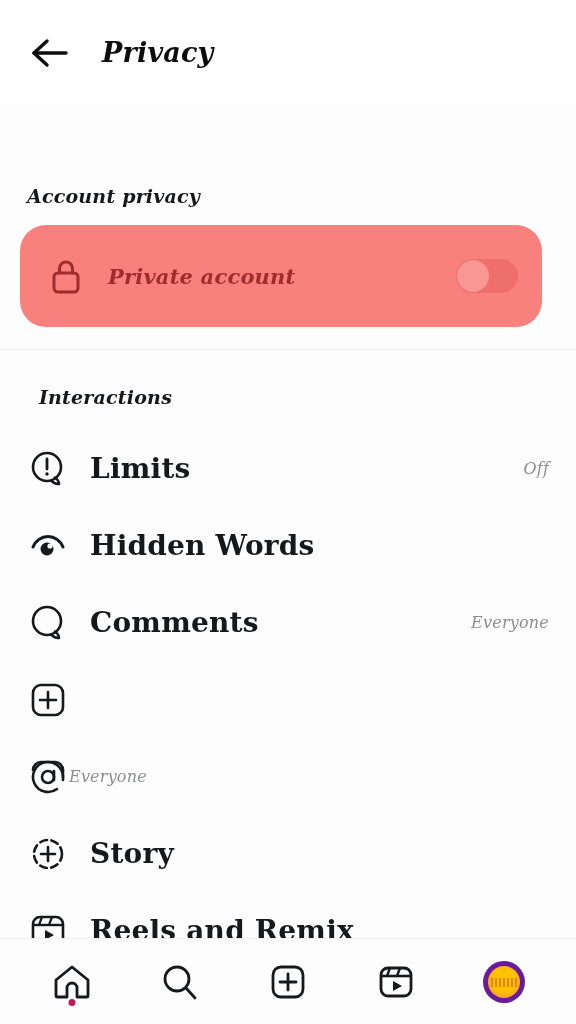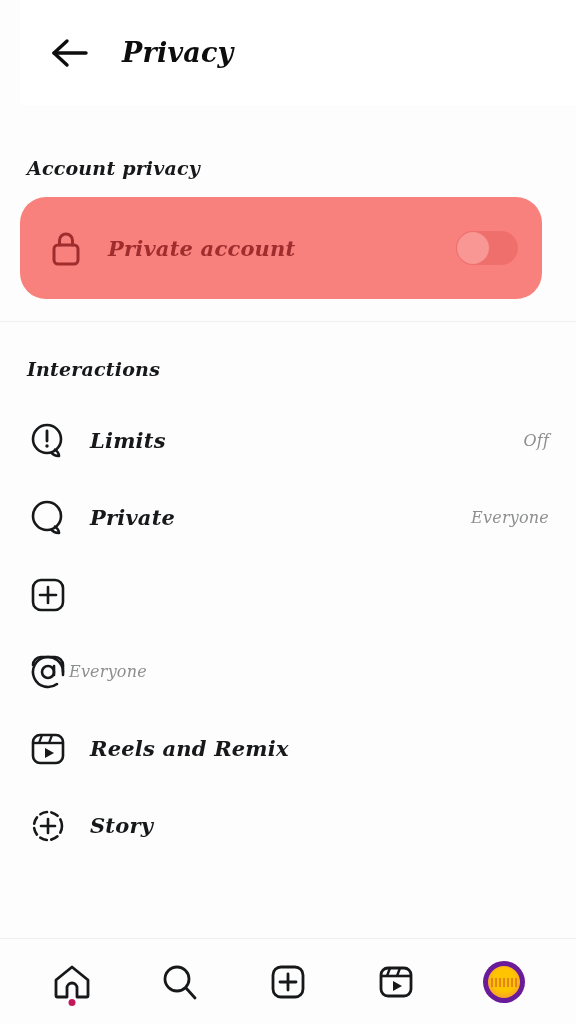--- a/index.html
+++ b/index.html
@@ -24,21 +24,20 @@
   }
 
   
   .header {
     height: 105px;
     flex: 0 0 105px;
     display: flex;
     align-items: center;
     padding-left: 24px;
     background: #ffffff;
-    margin-left: 20px;
   }
   .back-btn {
     width: 52px;
     height: 52px;
     display: flex;
     align-items: center;
     justify-content: center;
     cursor: pointer;
   }
   .page-title {
@@ -57,21 +56,21 @@
     overflow: hidden;
   }
   .section-label {
     font-size: 19px;
     font-style: italic;
     font-weight: 600;
     color: #17181a;
     padding: 0 0 0 27px;
     letter-spacing: 0.2px;
   }
-  .acct-label { margin-top: 52px; }
+  .acct-label { margin-top: 80px; }
 
   
   .private-wrap {
     padding: 18px 0 0 0;
   }
   .private-row {
     margin: 0 34px 0 20px;
     height: 102px;
     background: #f8817d;
     border-radius: 26px;
@@ -116,43 +115,42 @@
     border-radius: 50%;
     background: #f89793;
   }
 
   .divider {
     height: 1px;
     background: #efeff0;
     margin-top: 22px;
   }
 
-  .inter-label { margin-top: 36px; }
+  .inter-label { margin-top: 36px; margin-left: 12px; }
 
   .rows { margin-top: 22px; }
 
   .row {
     height: 77px;
     display: flex;
     align-items: center;
     padding: 0 27px;
     box-sizing: border-box;
     cursor: pointer;
   }
   .row-icon {
     width: 42px;
     height: 42px;
     flex: 0 0 42px;
     display: flex;
     align-items: center;
     justify-content: center;
   }
   .row-label {
-    font-size: 21px;
-    font-style: italic;
+    font-size: 28px;
     font-weight: 600;
     color: #17181a;
     margin-left: 21px;
     flex: 1 1 auto;
     letter-spacing: 0.2px;
   }
   .row-value {
     font-size: 16px;
     font-style: italic;
     color: #8d8e90;
@@ -268,29 +266,40 @@
             <circle cx="19" cy="18" r="14" fill="none" stroke="#17181a" stroke-width="2.6"></circle>
             <path d="M26 28 q5 3 5 7 q-4.5 0.4 -8 -3.6" fill="none" stroke="#17181a" stroke-width="2.6" stroke-linejoin="round"></path>
             <line x1="19" y1="10" x2="19" y2="20" stroke="#17181a" stroke-width="2.8" stroke-linecap="round"></line>
             <circle cx="19" cy="25" r="1.7" fill="#17181a"></circle>
           </svg>
         </span>
         <span class="row-label">Limits</span>
         <span class="row-value">Off</span>
       </div>
 
+      <div class="row">
+        <span class="row-icon">
+          <svg width="40" height="40" viewBox="0 0 40 40">
+            <path d="M5 21 a16 16 0 0 1 30 0" fill="none" stroke="#17181a" stroke-width="3" stroke-linecap="round"></path>
+            <circle cx="19" cy="23" r="6.5" fill="#17181a"></circle>
+            <circle cx="22" cy="20" r="2.6" fill="#fdfdfd"></circle>
+          </svg>
+        </span>
+        <span class="row-label">Hidden Words</span>
+        <span class="row-value"></span>
+      </div>
 
       <div class="row">
         <span class="row-icon">
           <svg width="40" height="40" viewBox="0 0 40 40">
             <circle cx="19" cy="18" r="14" fill="none" stroke="#17181a" stroke-width="2.6"></circle>
             <path d="M26 28 q5 3 5 7 q-4.5 0.4 -8 -3.6" fill="none" stroke="#17181a" stroke-width="2.6" stroke-linejoin="round"></path>
           </svg>
         </span>
-        <span class="row-label">Private</span>
+        <span class="row-label">Comments</span>
         <span class="row-value">Everyone</span>
       </div>
 
       <div class="row">
         <span class="row-icon">
           <svg width="40" height="40" viewBox="0 0 40 40">
             <rect x="5" y="5" width="30" height="30" rx="8" fill="none" stroke="#17181a" stroke-width="2.6"></rect>
             <line x1="20" y1="12" x2="20" y2="28" stroke="#17181a" stroke-width="2.6" stroke-linecap="round"></line>
             <line x1="12" y1="20" x2="28" y2="20" stroke="#17181a" stroke-width="2.6" stroke-linecap="round"></line>
           </svg>
@@ -301,45 +310,45 @@
       <div class="row">
         <span class="row-icon">
           <svg width="40" height="40" viewBox="0 0 40 40">
             <path d="M35 20 a15 15 0 1 0 -6 12" fill="none" stroke="#17181a" stroke-width="2.6" stroke-linecap="round"></path>
             <path d="M5 13 a8 8 0 0 1 8 -8 h14 a8 8 0 0 1 8 8 v10" fill="none" stroke="#17181a" stroke-width="2.6" stroke-linecap="round"></path>
             <circle cx="20" cy="20" r="6" fill="none" stroke="#17181a" stroke-width="2.6"></circle>
             <line x1="26" y1="14" x2="26" y2="23" stroke="#17181a" stroke-width="2.6" stroke-linecap="round"></line>
           </svg>
         </span>
         <span class="row-value">Everyone</span>
+      </div>
+
+      <div class="row">
+        <span class="row-icon">
+          <svg width="40" height="40" viewBox="0 0 40 40">
+            <circle cx="20" cy="20" r="14" fill="none" stroke="#17181a" stroke-width="2.6" stroke-linecap="round" stroke-dasharray="7 4.5"></circle>
+            <line x1="20" y1="13" x2="20" y2="27" stroke="#17181a" stroke-width="2.6" stroke-linecap="round"></line>
+            <line x1="13" y1="20" x2="27" y2="20" stroke="#17181a" stroke-width="2.6" stroke-linecap="round"></line>
+          </svg>
+        </span>
+        <span class="row-label">Story</span>
+        <span class="row-value"></span>
       </div>
 
       <div class="row">
         <span class="row-icon">
           <svg width="40" height="40" viewBox="0 0 40 40">
             <rect x="5" y="6" width="30" height="28" rx="7" fill="none" stroke="#17181a" stroke-width="2.6"></rect>
             <line x1="5" y1="14" x2="35" y2="14" stroke="#17181a" stroke-width="2.4"></line>
             <line x1="14" y1="6" x2="11" y2="14" stroke="#17181a" stroke-width="2.2"></line>
             <line x1="24" y1="6" x2="21" y2="14" stroke="#17181a" stroke-width="2.2"></line>
             <polygon points="17,19 26,24 17,29" fill="#17181a"></polygon>
           </svg>
         </span>
         <span class="row-label">Reels and Remix</span>
-        <span class="row-value"></span>
-      </div>
-
-      <div class="row">
-        <span class="row-icon">
-          <svg width="40" height="40" viewBox="0 0 40 40">
-            <circle cx="20" cy="20" r="14" fill="none" stroke="#17181a" stroke-width="2.6" stroke-linecap="round" stroke-dasharray="7 4.5"></circle>
-            <line x1="20" y1="13" x2="20" y2="27" stroke="#17181a" stroke-width="2.6" stroke-linecap="round"></line>
-            <line x1="13" y1="20" x2="27" y2="20" stroke="#17181a" stroke-width="2.6" stroke-linecap="round"></line>
-          </svg>
-        </span>
-        <span class="row-label">Story</span>
         <span class="row-value"></span>
       </div>
 
     </div>
   </div>
 
   <div class="bottom-nav">
 
     <div class="nav-item">
       <span>

